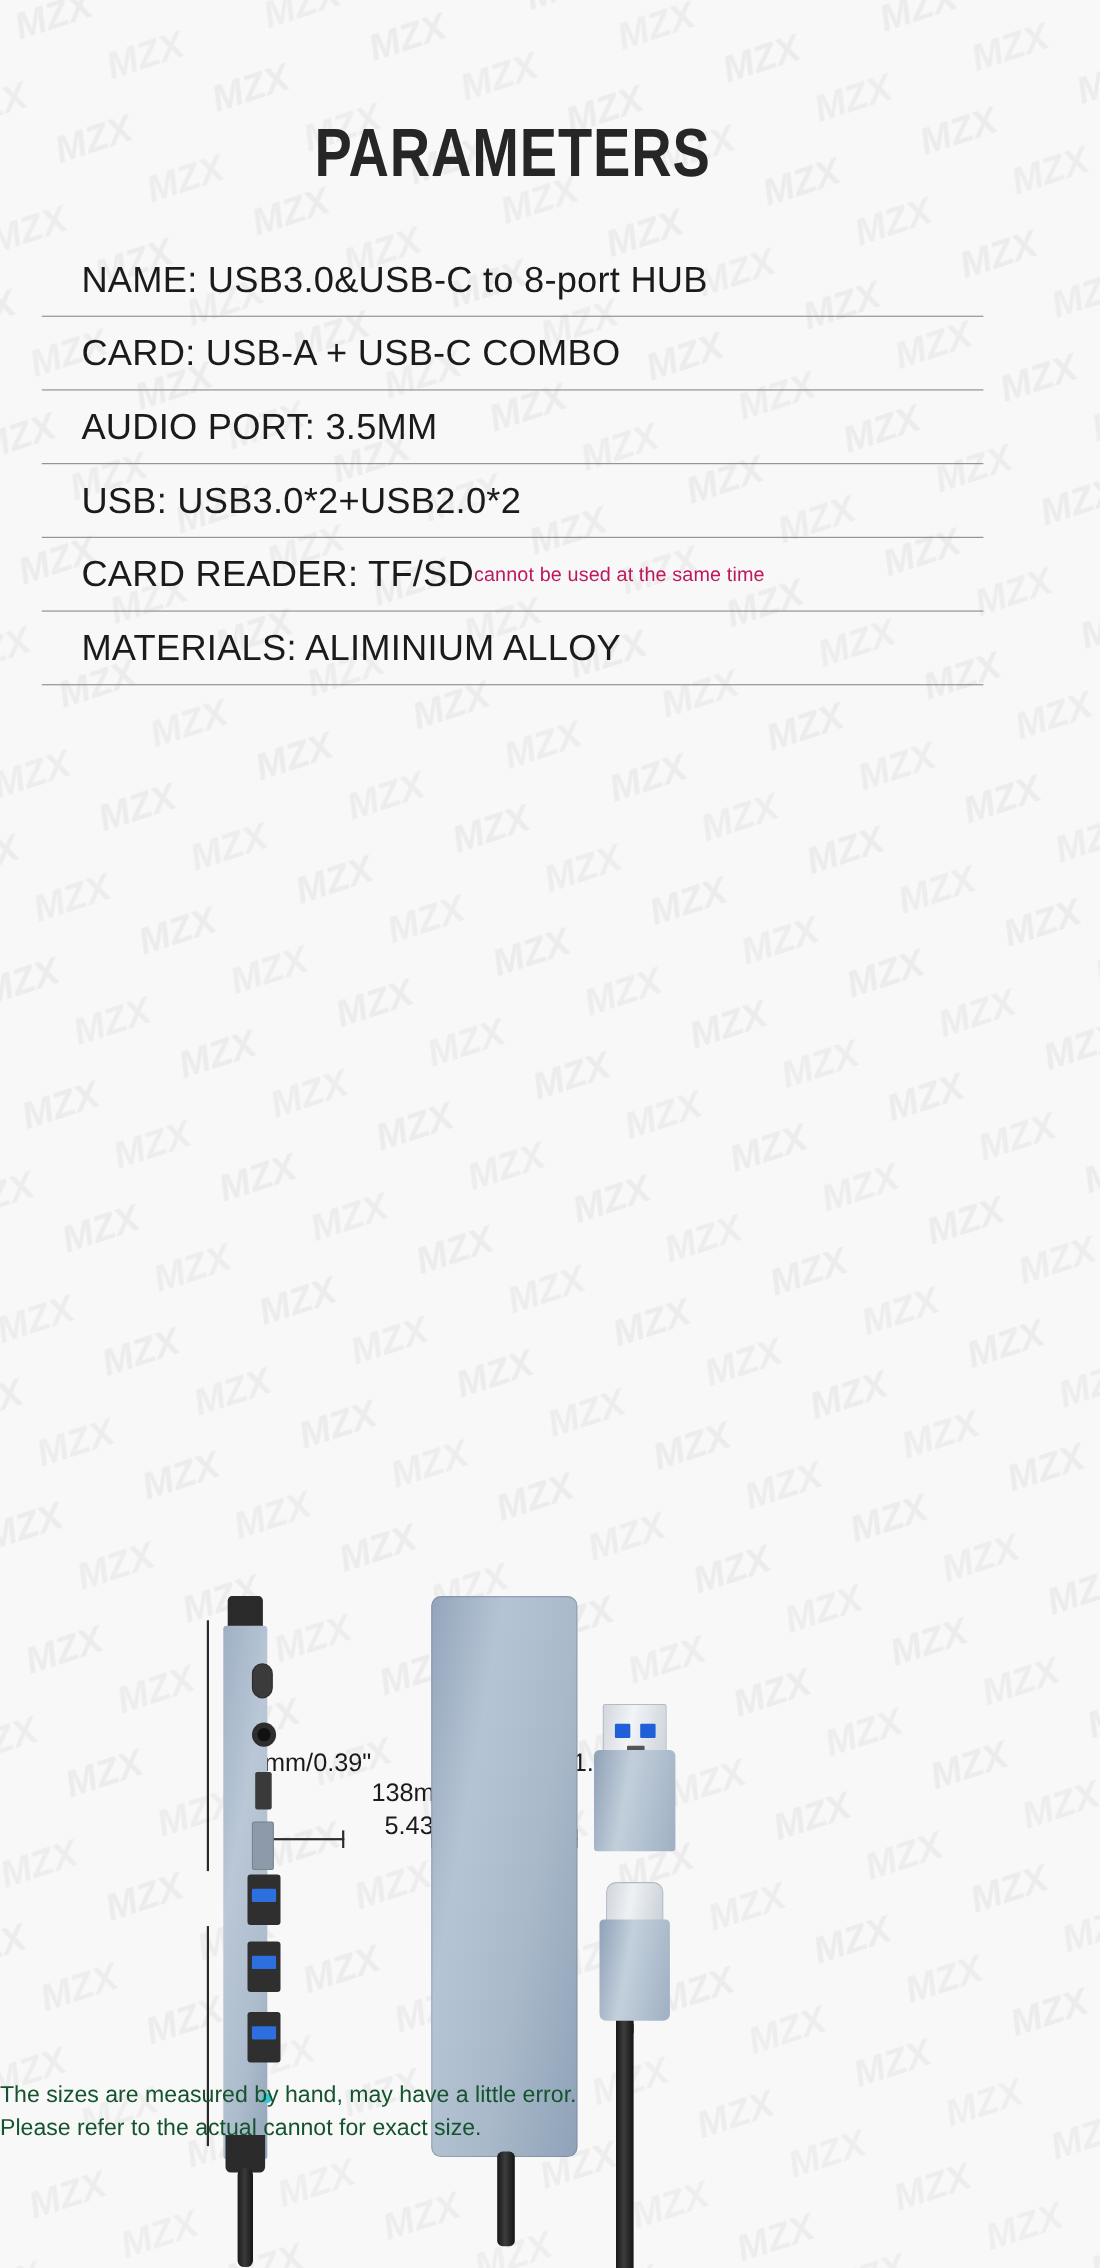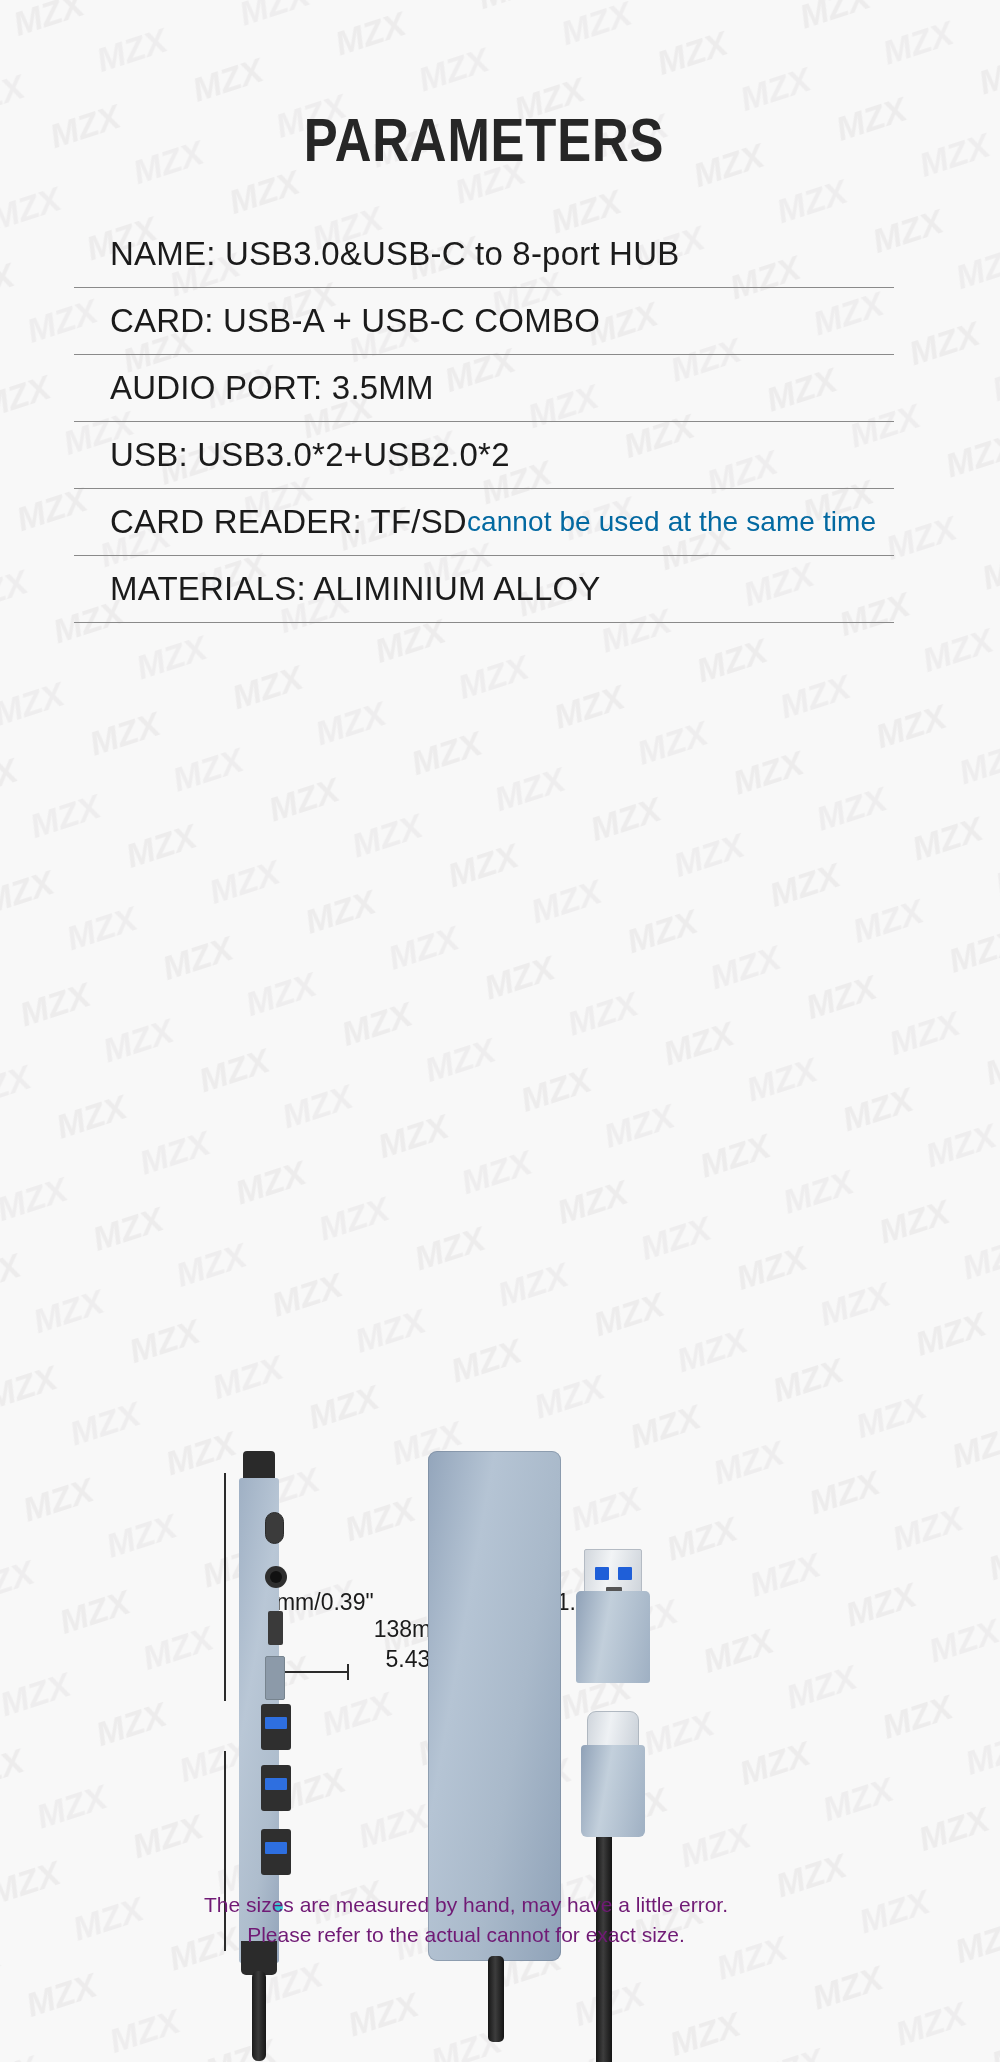--- a/index.html
+++ b/index.html
@@ -8,21 +8,21 @@
     background:#f8f8f8;
     font-family:"Liberation Sans", sans-serif;
     color:#1e1e1e;
     position:relative;
     overflow:hidden;
   }
 
   
   #watermark { position:absolute; inset:0; z-index:0; pointer-events:none; opacity:.5; }
 
-  #page { position:relative; z-index:2; width:932px; height:2062px;padding-left:36px; }
+  #page { position:relative; z-index:2; width:932px; height:2062px; }
 
   
   .title {
     text-align:center;
     font-size:62px;
     font-weight:bold;
     letter-spacing:1px;
     color:#262626;
     padding-top:104px;
     font-family:"Liberation Sans Narrow","Liberation Sans",sans-serif;
@@ -32,21 +32,21 @@
   
   .specs { margin:46px 38px 0 38px; }
   .spec-row {
     border-bottom:1.5px solid #8a8a8a;
     height:67px;
     display:flex;
     align-items:center;
     padding-left:36px;
   }
   .spec-text { font-size:33px; letter-spacing:.2px; white-space:nowrap; color:#1b1b1b; }
-  .spec-note { font-size:28px; letter-spacing:.1px; color:#0369a1; }
+  .spec-note { font-size:18px; letter-spacing:.1px; color:#be185d; }
 
   
   .diagram { position:relative; width:1000px; height:780px; margin-top:28px; }
 
   .dim-label { position:absolute; font-size:23px; color:#1b1b1b; white-space:nowrap; text-align:center; }
   .dim-line { position:absolute; background:#2b2b2b; }
   .dim-cap  { position:absolute; background:#2b2b2b; }
 
   
   .side-hub {
@@ -159,21 +159,21 @@
   }
   .plug-c-metal {
     position:absolute; left:551px; top:1060px; width:52px; height:44px;
     background:linear-gradient(100deg,#cfd5dc,#eef1f4 42%,#c9d0d8);
     border:1px solid #b0b8c1; border-radius:9px;
   }
 
   
   .footer {
     position:absolute; left:0; right:0; top:1890px;
-    text-align:center; font-size:21px; line-height:30px; color:#701a75;
+    text-align:left; font-size:21px; line-height:30px; color:#14532d;
   }
 </style>
 </head>
 <body>
 
 <svg id="watermark" viewBox="0 0 1000 2062" preserveAspectRatio="none" aria-hidden="true">
   <defs>
     <pattern id="mzx" width="150" height="118" patternUnits="userSpaceOnUse" patternTransform="rotate(-18)">
       <text x="6" y="40" font-family="Liberation Sans, sans-serif" font-size="34" font-weight="bold" fill="#e3e1e2" font-style="italic">MZX</text>
       <text x="74" y="100" font-family="Liberation Sans, sans-serif" font-size="34" font-weight="bold" fill="#e6e4e5" font-style="italic">MZX</text>

